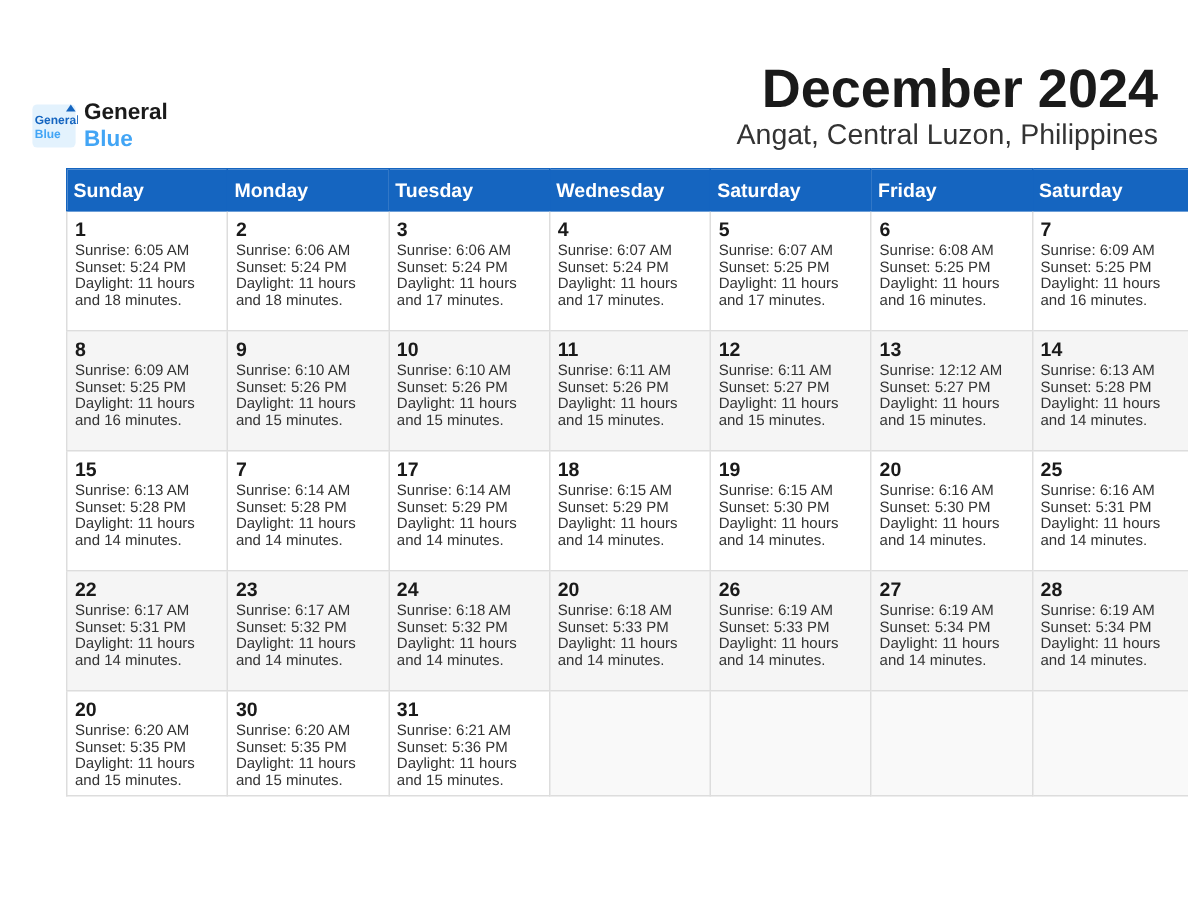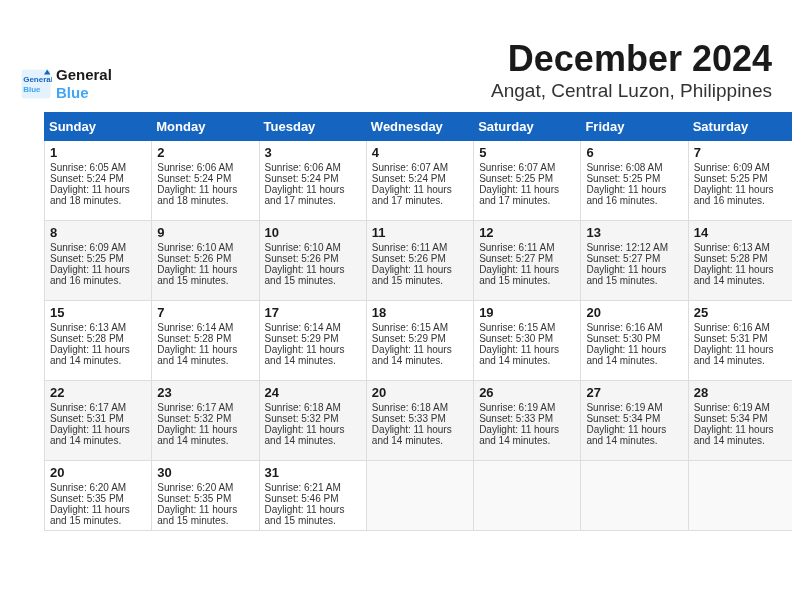--- a/index.html
+++ b/index.html
@@ -329,21 +329,21 @@
         <td>
           <span class="day-number">30</span>
           <div>Sunrise: 6:20 AM</div>
           <div>Sunset: 5:35 PM</div>
           <div>Daylight: 11 hours</div>
           <div>and 15 minutes.</div>
         </td>
         <td>
           <span class="day-number">31</span>
           <div>Sunrise: 6:21 AM</div>
-          <div>Sunset: 5:46 PM</div>
+          <div>Sunset: 5:36 PM</div>
           <div>Daylight: 11 hours</div>
           <div>and 15 minutes.</div>
         </td>
         <td class="cell-empty"></td>
         <td class="cell-empty"></td>
         <td class="cell-empty"></td>
         <td class="cell-empty"></td>
       </tr>
     </tbody>
 </table>

